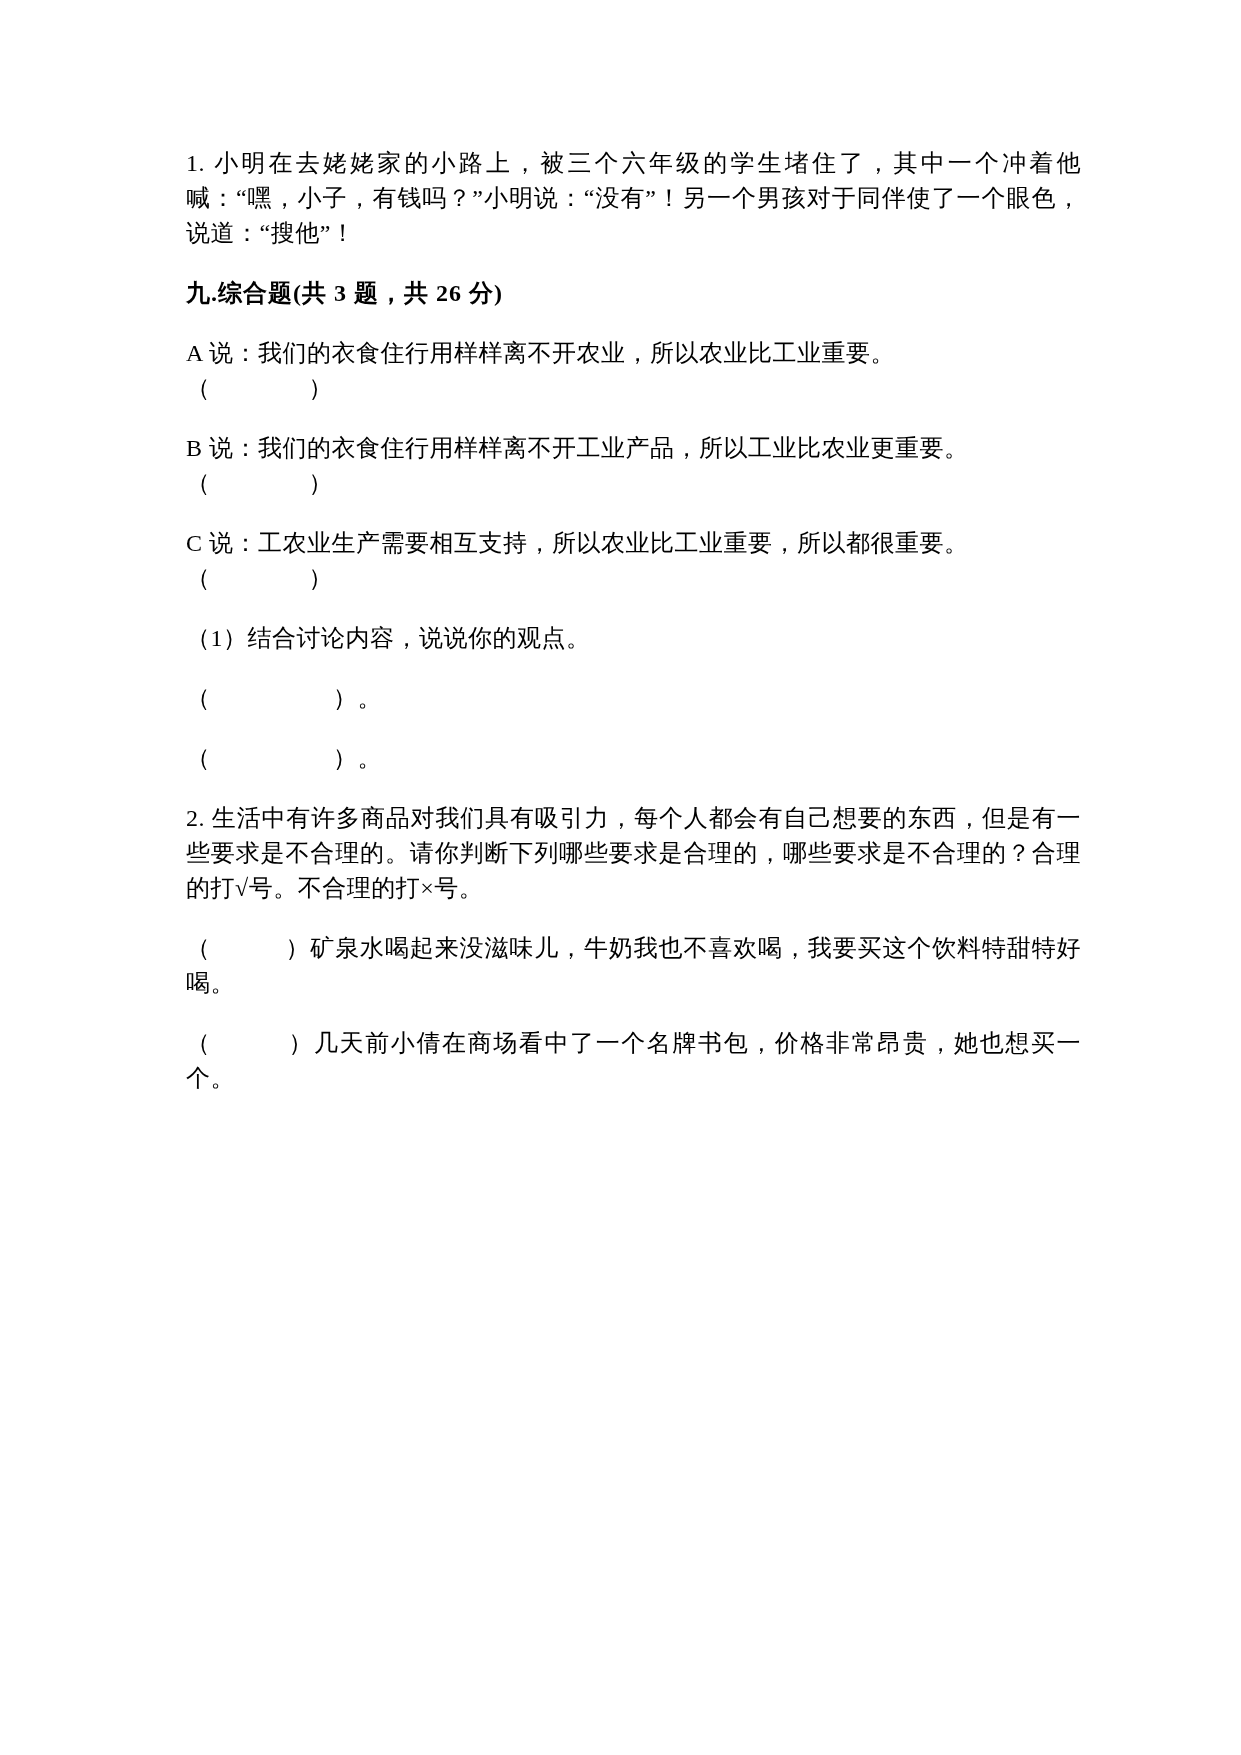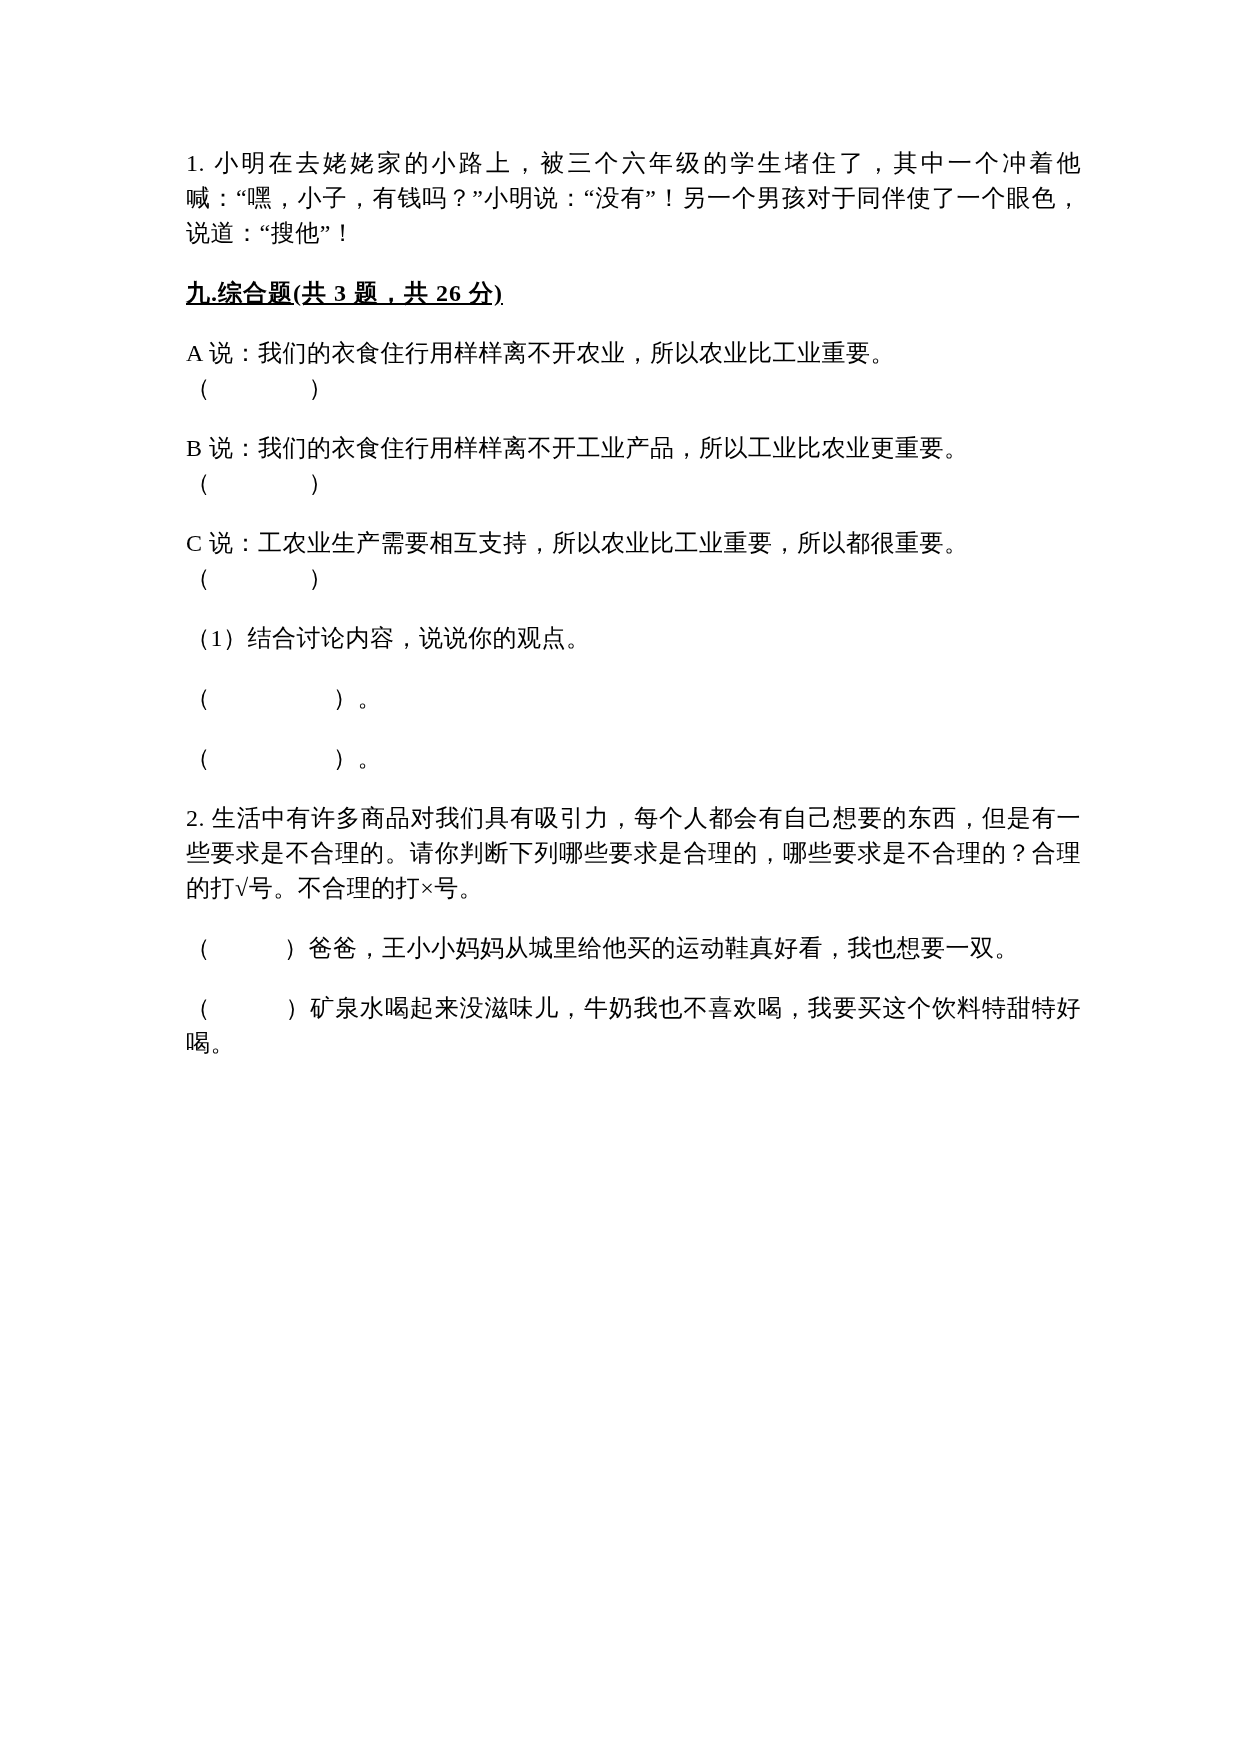--- a/index.html
+++ b/index.html
@@ -26,36 +26,35 @@
   }
   .doc p {
     margin: 0 0 25px 0;
     white-space: pre-line;
     text-align: justify;
     letter-spacing: 0.5px;
   }
   .doc p.heading-para {
     font-weight: bold;
     letter-spacing: 1px;
-    text-decoration: underline;
   }
 </style>
 </head>
 <body>
 
 <div class="page">
   <div class="doc">
     <p class="body-para">1. 小明在去姥姥家的小路上，被三个六年级的学生堵住了，其中一个冲着他喊：“嘿，小子，有钱吗？”小明说：“没有”！另一个男孩对于同伴使了一个眼色，说道：“搜他”！</p>
     <p class="heading-para">九.综合题(共 3 题，共 26 分)</p>
     <p class="body-para">A 说：我们的衣食住行用样样离不开农业，所以农业比工业重要。
 （　　　　）</p>
     <p class="body-para">B 说：我们的衣食住行用样样离不开工业产品，所以工业比农业更重要。
 （　　　　）</p>
     <p class="body-para">C 说：工农业生产需要相互支持，所以农业比工业重要，所以都很重要。
 （　　　　）</p>
     <p class="body-para">（1）结合讨论内容，说说你的观点。</p>
     <p class="blank-para">（　　　　　）。</p>
     <p class="blank-para">（　　　　　）。</p>
     <p class="body-para">2. 生活中有许多商品对我们具有吸引力，每个人都会有自己想要的东西，但是有一些要求是不合理的。请你判断下列哪些要求是合理的，哪些要求是不合理的？合理的打√号。不合理的打×号。</p>
-    <p class="judge-para">（　　　）爸爸，王小小妈妈从城里给他买的运动鞋真好看，我也想要一双。</p>
     <p class="judge-para">（　　　）矿泉水喝起来没滋味儿，牛奶我也不喜欢喝，我要买这个饮料特甜特好喝。</p>
+    <p class="judge-para">（　　　）几天前小倩在商场看中了一个名牌书包，价格非常昂贵，她也想买一个。</p>
   </div>
 </div>
 
 </body></html>

